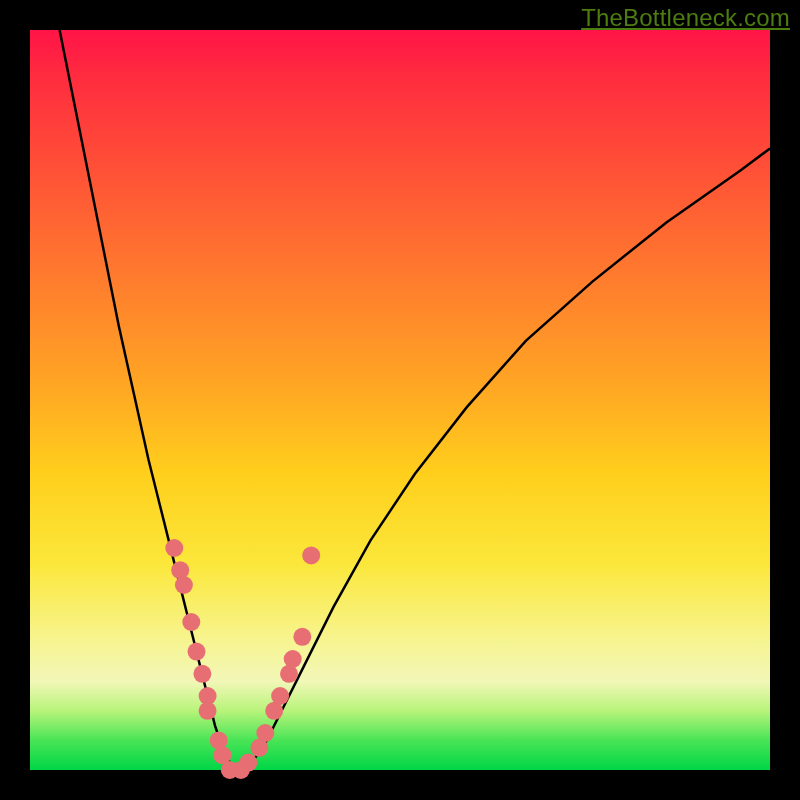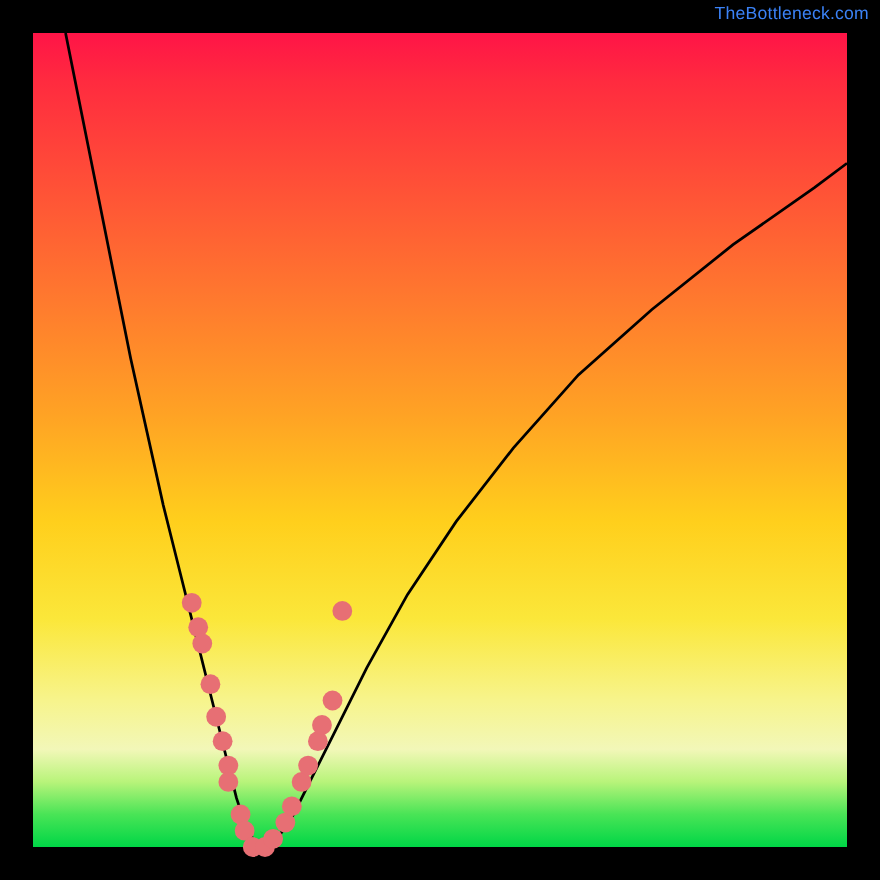--- a/index.html
+++ b/index.html
@@ -39,25 +39,26 @@
       #f2f7b8 88%,
       #b8f47a 92%,
       #49e456 96%,
       #00d646 100%
     );
   }
   .watermark {
     position: absolute;
     top: 4px;
     right: 10px;
-    color: #3b82f6;
-    font-size: 16px;
+    color: #4d7c0f;
+    font-size: 24px;
     font-weight: 400;
     letter-spacing: 0.2px;
     user-select: none;
+    text-decoration: underline;
   }
   svg.curve {
     position: absolute;
     top: 0;
     left: 0;
     width: 740px;
     height: 740px;
     overflow: visible;
   }
   .dot {

